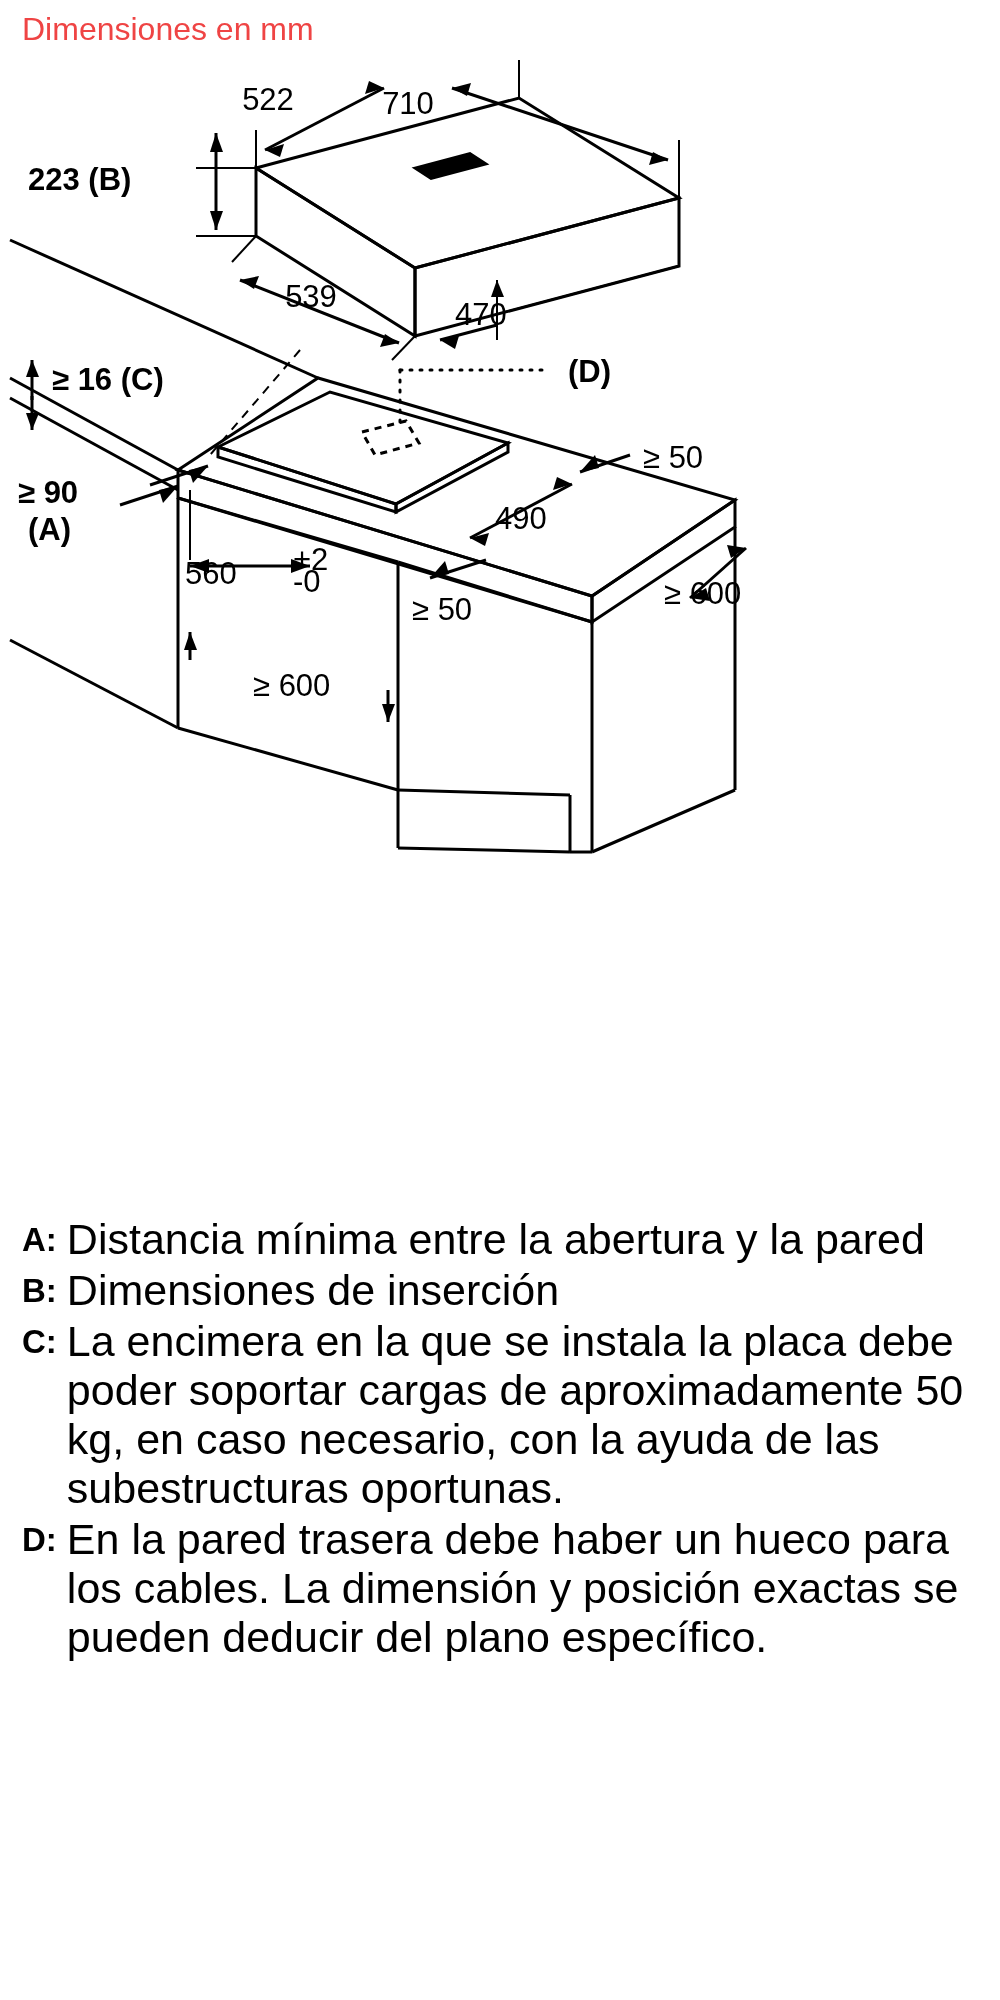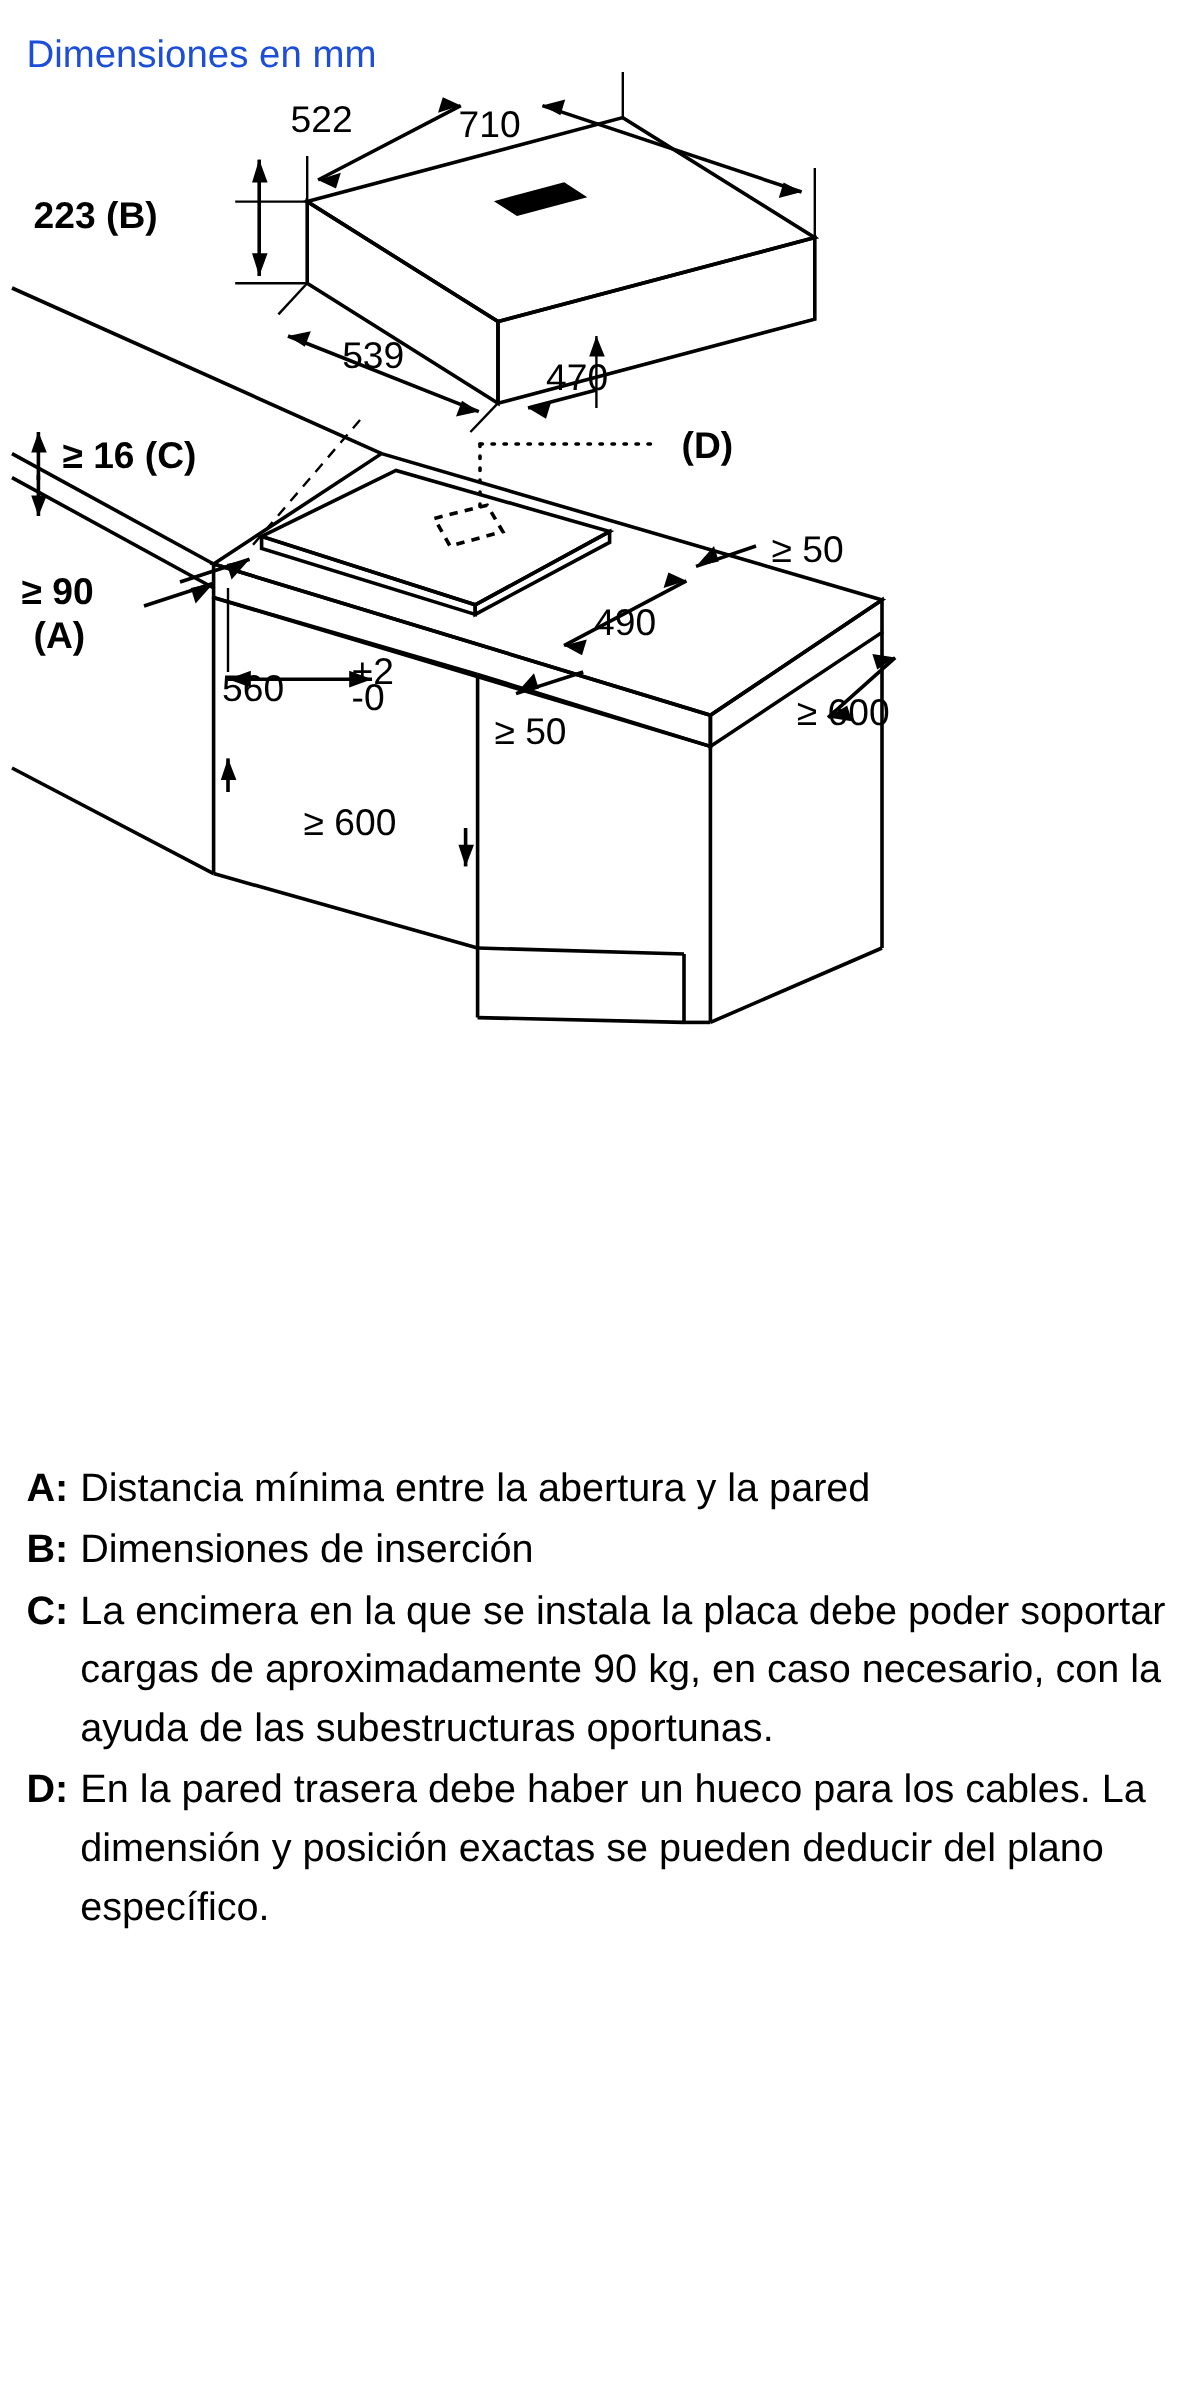--- a/index.html
+++ b/index.html
@@ -32,24 +32,24 @@
   }
   .dim-label-bold {
     font-family: "Liberation Sans", sans-serif;
     font-size: 31px;
     font-weight: bold;
     fill: #000000;
   }
   .title-text {
     position: absolute;
     left: 22px;
-    top: 26px;
+    top: 10px;
     font-size: 32px;
     line-height: 38px;
-    color: #1d4ed8;
+    color: #ef4444;
     white-space: nowrap;
   }
   #legend {
     position: absolute;
     left: 0;
     top: 1215px;
     width: 1000px;
   }
   .legend-row {
     display: flex;
@@ -58,21 +58,21 @@
     padding: 0 18px 0 22px;
   }
   .legend-key {
     font-size: 33px;
     font-weight: bold;
     line-height: 49px;
     flex: 0 0 auto;
     white-space: pre;
   }
   .legend-text {
-    font-size: 33px;
+    font-size: 43px;
     line-height: 49px;
     flex: 1 1 auto;
   }
 </style>
 </head>
 <body>
 
 <div class="title-text">Dimensiones en mm</div>
 
 <div id="diagram-wrap">
@@ -218,20 +218,20 @@
     <span class="legend-text" style="padding-left:10px">Distancia mínima entre la abertura y la pared</span>
   </div>
   <div class="legend-row">
     <span class="legend-key">B</span>
       <span class="legend-key">:</span>
     <span class="legend-text" style="padding-left:10px">Dimensiones de inserción</span>
   </div>
   <div class="legend-row">
     <span class="legend-key">C</span>
       <span class="legend-key">:</span>
-    <span class="legend-text" style="padding-left:10px">La encimera en la que se instala la placa debe poder soportar cargas de aproximadamente 90 kg, en caso necesario, con la ayuda de las subestructuras oportunas.</span>
+    <span class="legend-text" style="padding-left:10px">La encimera en la que se instala la placa debe poder soportar cargas de aproximadamente 50 kg, en caso necesario, con la ayuda de las subestructuras oportunas.</span>
   </div>
   <div class="legend-row">
     <span class="legend-key">D</span>
       <span class="legend-key">:</span>
     <span class="legend-text" style="padding-left:10px">En la pared trasera debe haber un hueco para los cables. La dimensión y posición exactas se pueden deducir del plano específico.</span>
   </div>
 </div>
 
 </body></html>

